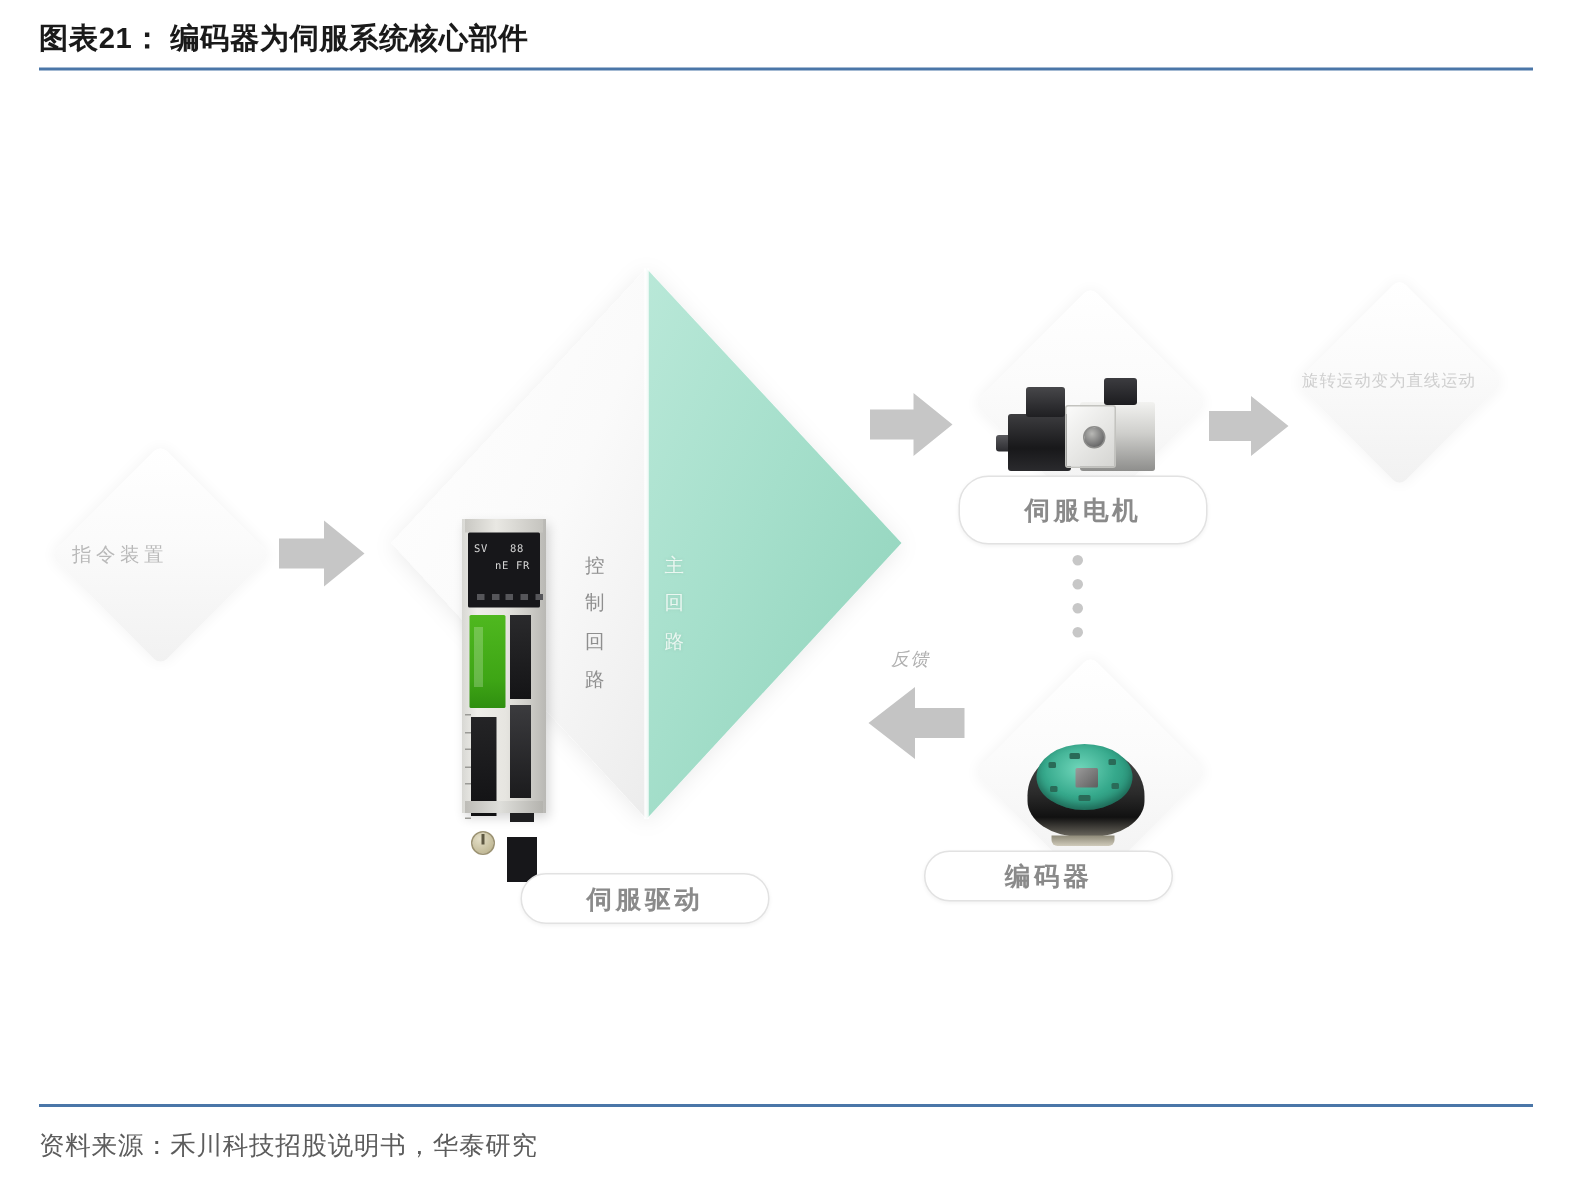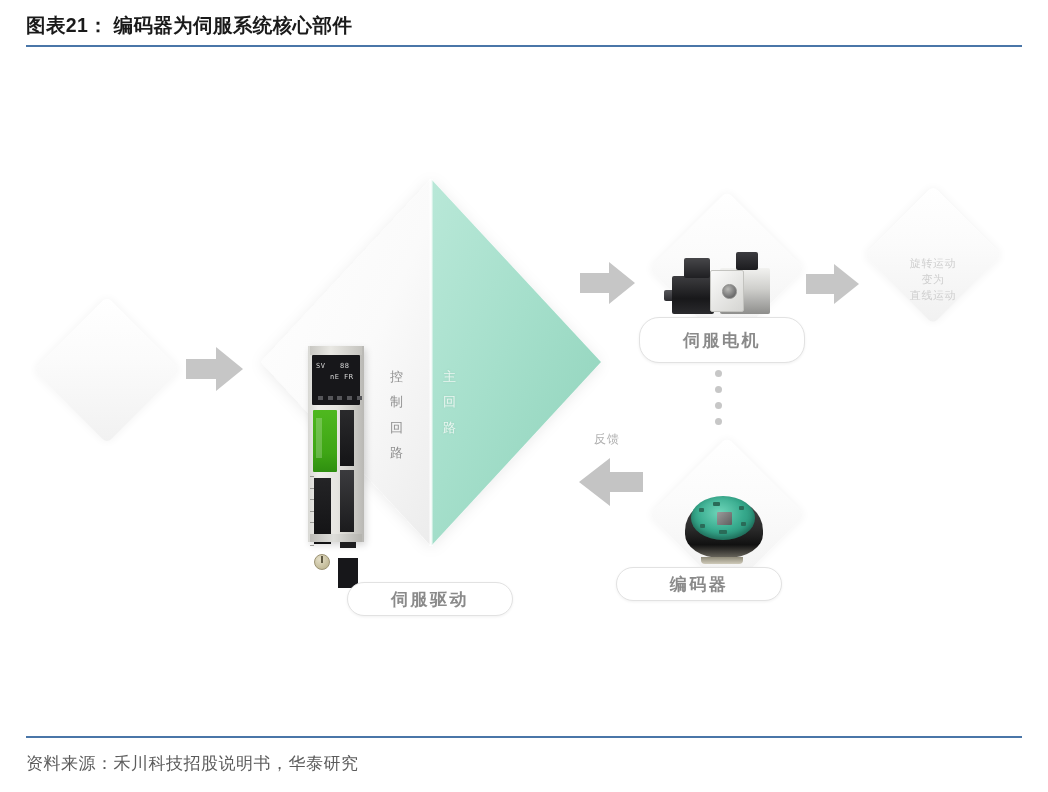--- a/index.html
+++ b/index.html
@@ -65,23 +65,23 @@
   .diamond {
     position: absolute;
     background: linear-gradient(135deg, #ffffff 0%, #fbfbfb 42%, #f1f1f1 100%);
     transform: rotate(45deg);
     border-radius: 6px;
     box-shadow: 0 0 10px rgba(0,0,0,0.055);
   }
   .diamond-label {
     position: absolute;
     display: flex;
-    flex-direction: column;
+    flex-direction: row;
     align-items: center;
-    justify-content: flex-end;
+    justify-content: flex-start;
     color: #b4b4b4;
     font-family: "Liberation Sans", "DejaVu Sans", sans-serif;
     line-height: 1.45;
     letter-spacing: 2px;
     text-align: center;
     pointer-events: none;
   }
 
   
   #dia-command { left: 55px; top: 262px; width: 104px; height: 104px; }
@@ -316,35 +316,40 @@
   #pill-encoder { left: 616px; top: 511px; width: 166px; height: 34px; }
 
   
   #lbl-feedback {
     position: absolute;
     left: 594px; top: 375px;
     font-family: "Liberation Sans", "DejaVu Sans", sans-serif;
     font-size: 12px;
     color: #b0b0b0;
     letter-spacing: 1px;
+    font-style: italic;
   }
 </style>
 </head>
 <body>
 
 <div class="fig-header">
   <div class="fig-title">
     <span>图表</span><span class="num">21</span><span>：</span>&nbsp;<span>编码器为伺服系统核心部件</span>
   </div>
 </div>
 <div class="rule-top"></div>
 
 <div class="diagram">
 
   <div class="diamond" id="dia-command"></div>
+  <div class="diamond-label" id="lbl-command">
+    <span>指令</span>
+    <span>装置</span>
+  </div>
 
   <div class="arrow" style="left:186px; top:288px;">
     <svg width="58" height="50" viewBox="0 0 58 50" aria-hidden="true">
       <path d="M0,15 L30,15 L30,3 L57,25 L30,47 L30,35 L0,35 Z" fill="#c6c6c6"></path>
     </svg>
   </div>
 
   <div class="drive-diamond">
     <svg width="348" height="375" viewBox="0 0 348 375" aria-hidden="true">
       <defs>

